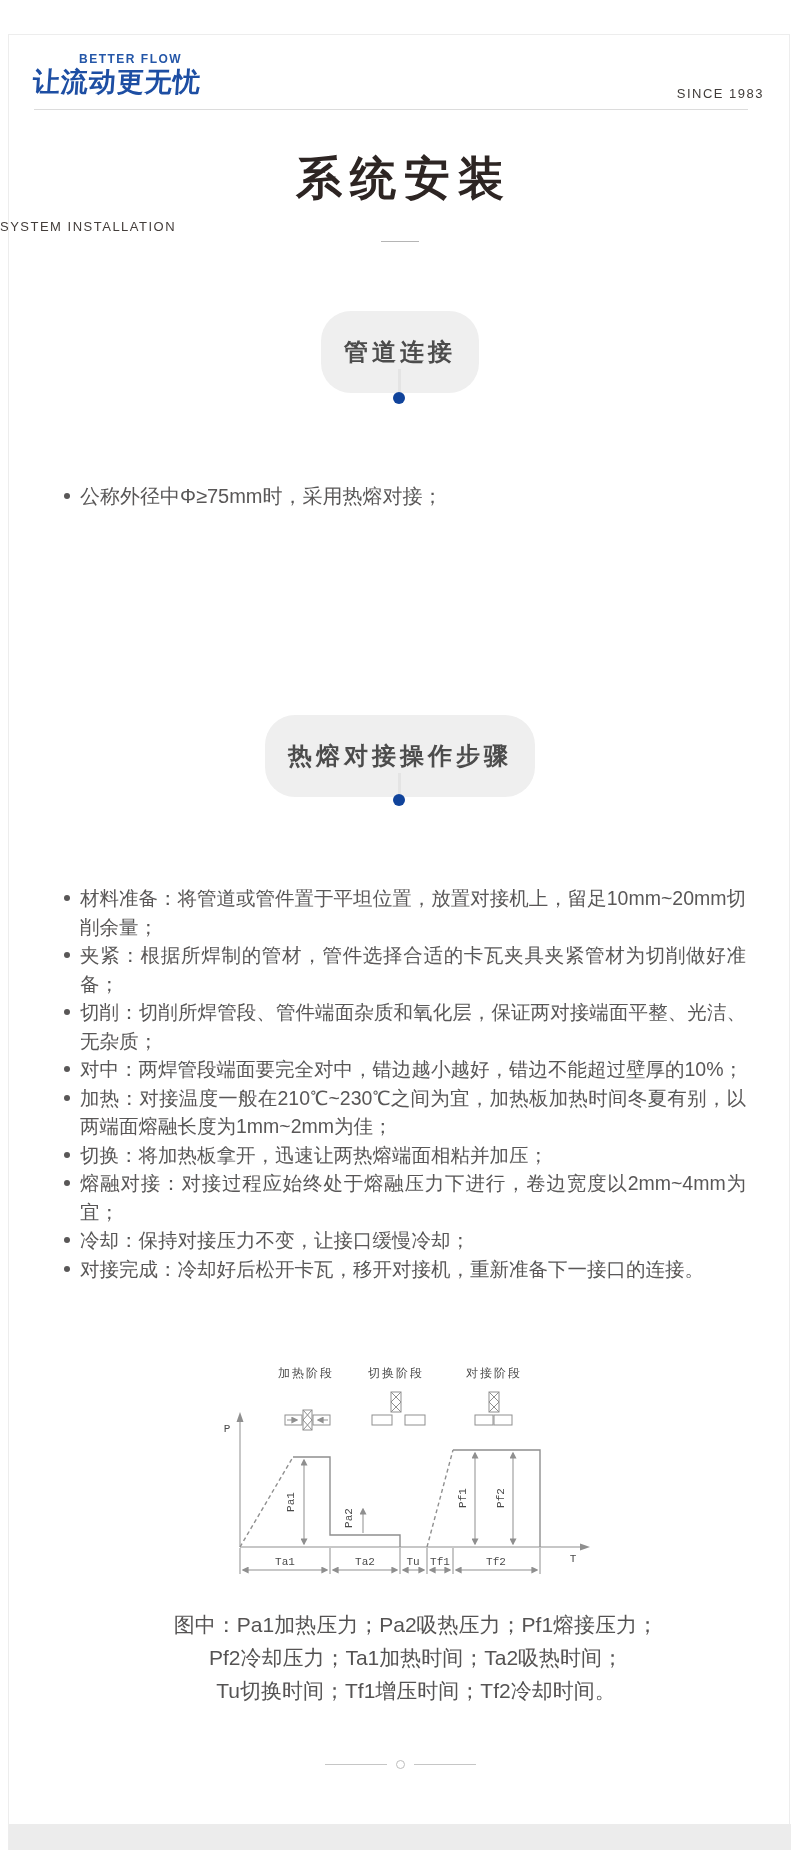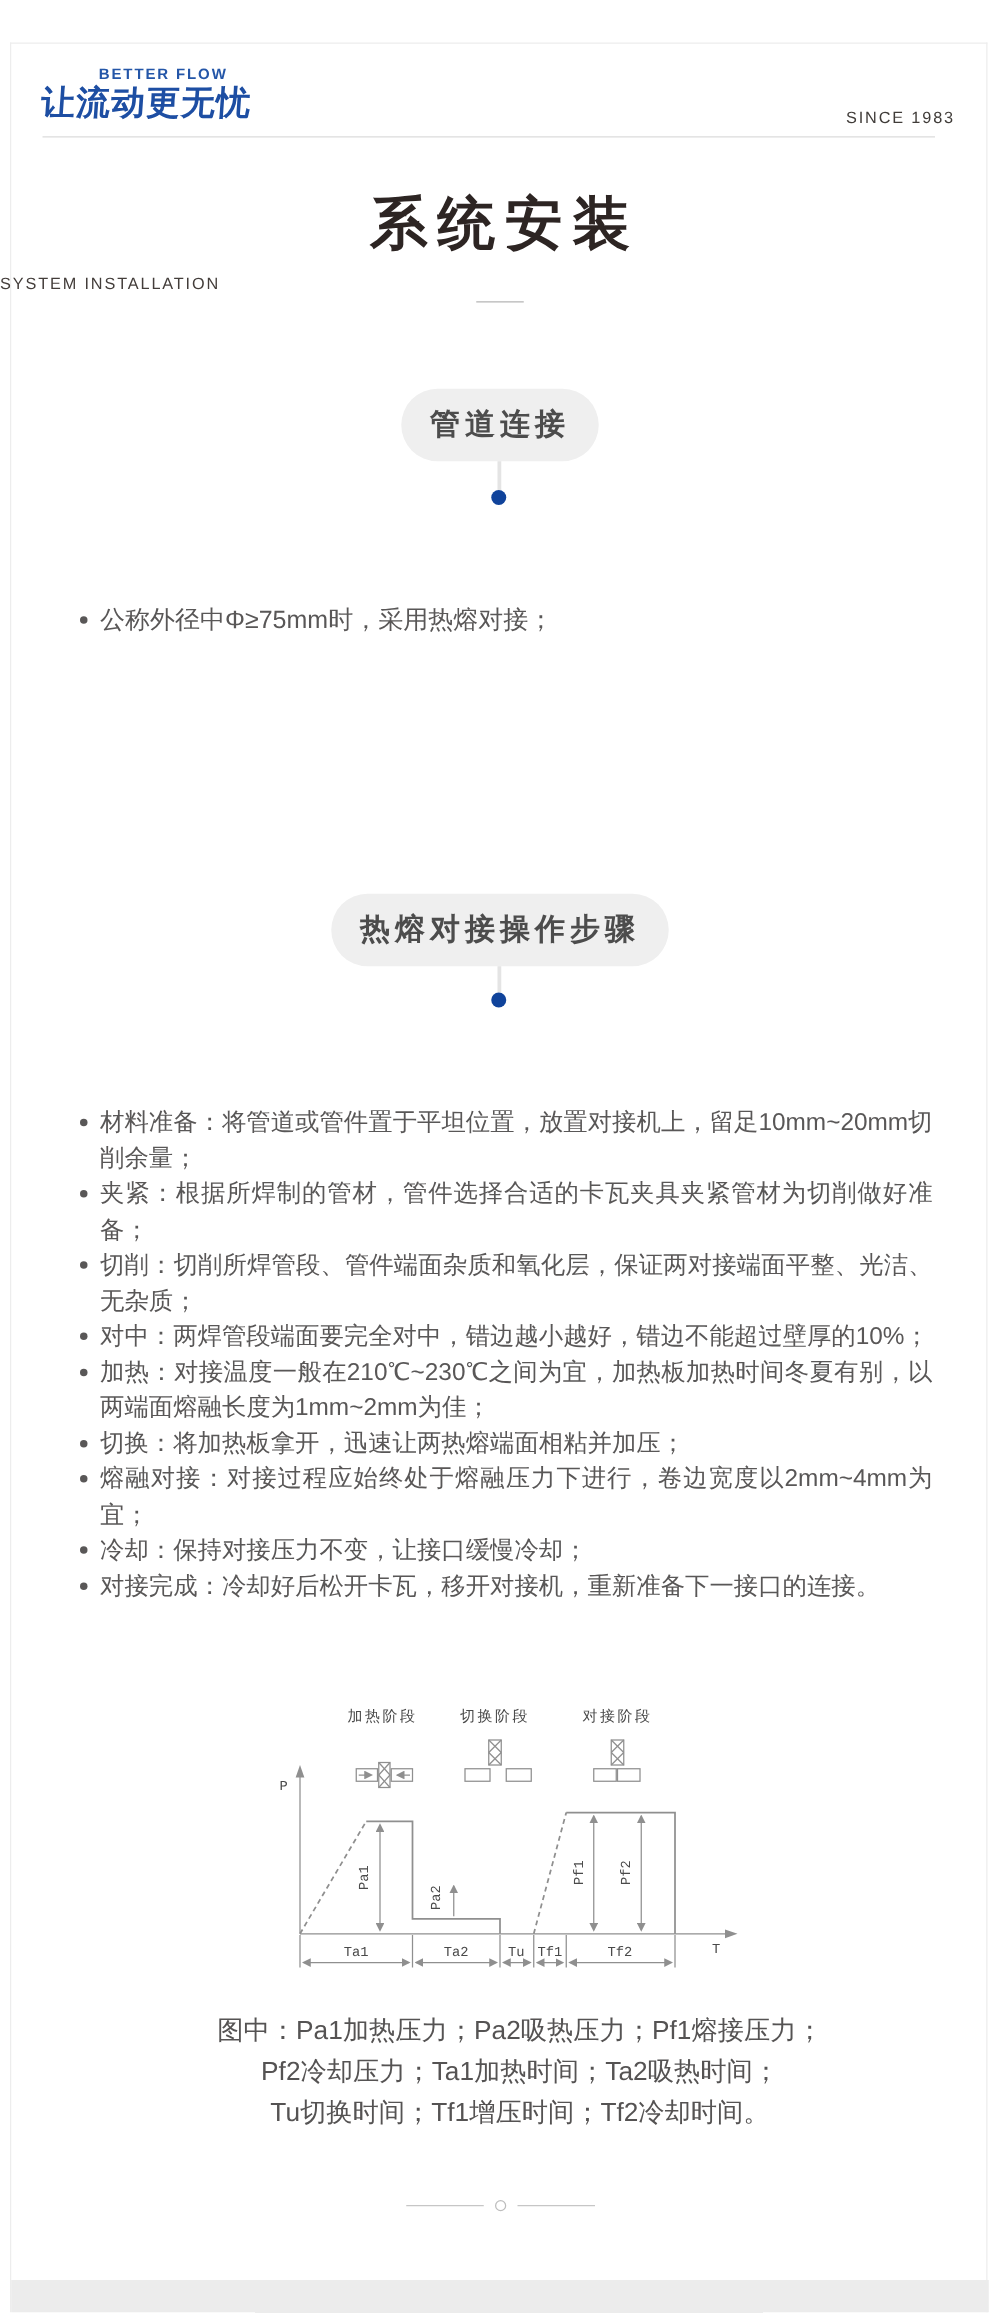--- a/index.html
+++ b/index.html
@@ -17,21 +17,21 @@
   .logo{left:33px;top:64px;font-size:27px;font-weight:900;color:#1d4ea3;letter-spacing:1px;transform:skewX(-4deg);}
   .since{left:0;top:86px;width:748px;text-align:right;font-size:13px;color:#403c39;letter-spacing:1.5px;margin-left:16px;}
   .header-divider{left:34px;top:109px;width:714px;height:1px;background:#dcdcdc;}
   
   .page-title{left:0;top:148px;width:100%;text-align:center;font-size:46px;font-weight:900;
     color:#2d2523;letter-spacing:8px;padding-left:8px;box-sizing:border-box;}
   .page-subtitle{left:0;top:209px;width:100%;font-size:13px;color:#433d3a;letter-spacing:1.5px;margin-top:10px;}
   .title-divider{left:381px;top:241px;width:38px;height:1px;background:#b5b5b5;}
   
   .badge{left:50%;transform:translateX(-50%);height:58px;line-height:58px;background:#efefef;
-    border-radius:30px;padding:0 23px;font-size:24px;font-weight:bold;color:#4c4c4c;letter-spacing:4px;white-space:nowrap;}
+    border-radius:30px;padding:12px 23px;font-size:24px;font-weight:bold;color:#4c4c4c;letter-spacing:4px;white-space:nowrap;}
   .badge1{top:311px;}
   .badge2{top:715px;}
   .connector{left:398px;width:3px;background:#e4e4e4;}
   .conn1{top:369px;height:23px;}
   .conn2{top:773px;height:21px;}
   .dot{width:12px;height:12px;border-radius:50%;background:#10439b;left:393px;}
   .dot1{top:392px;}
   .dot2{top:794px;}
   
   ul.blist{list-style:none;margin:0;padding:0;color:#595757;}

